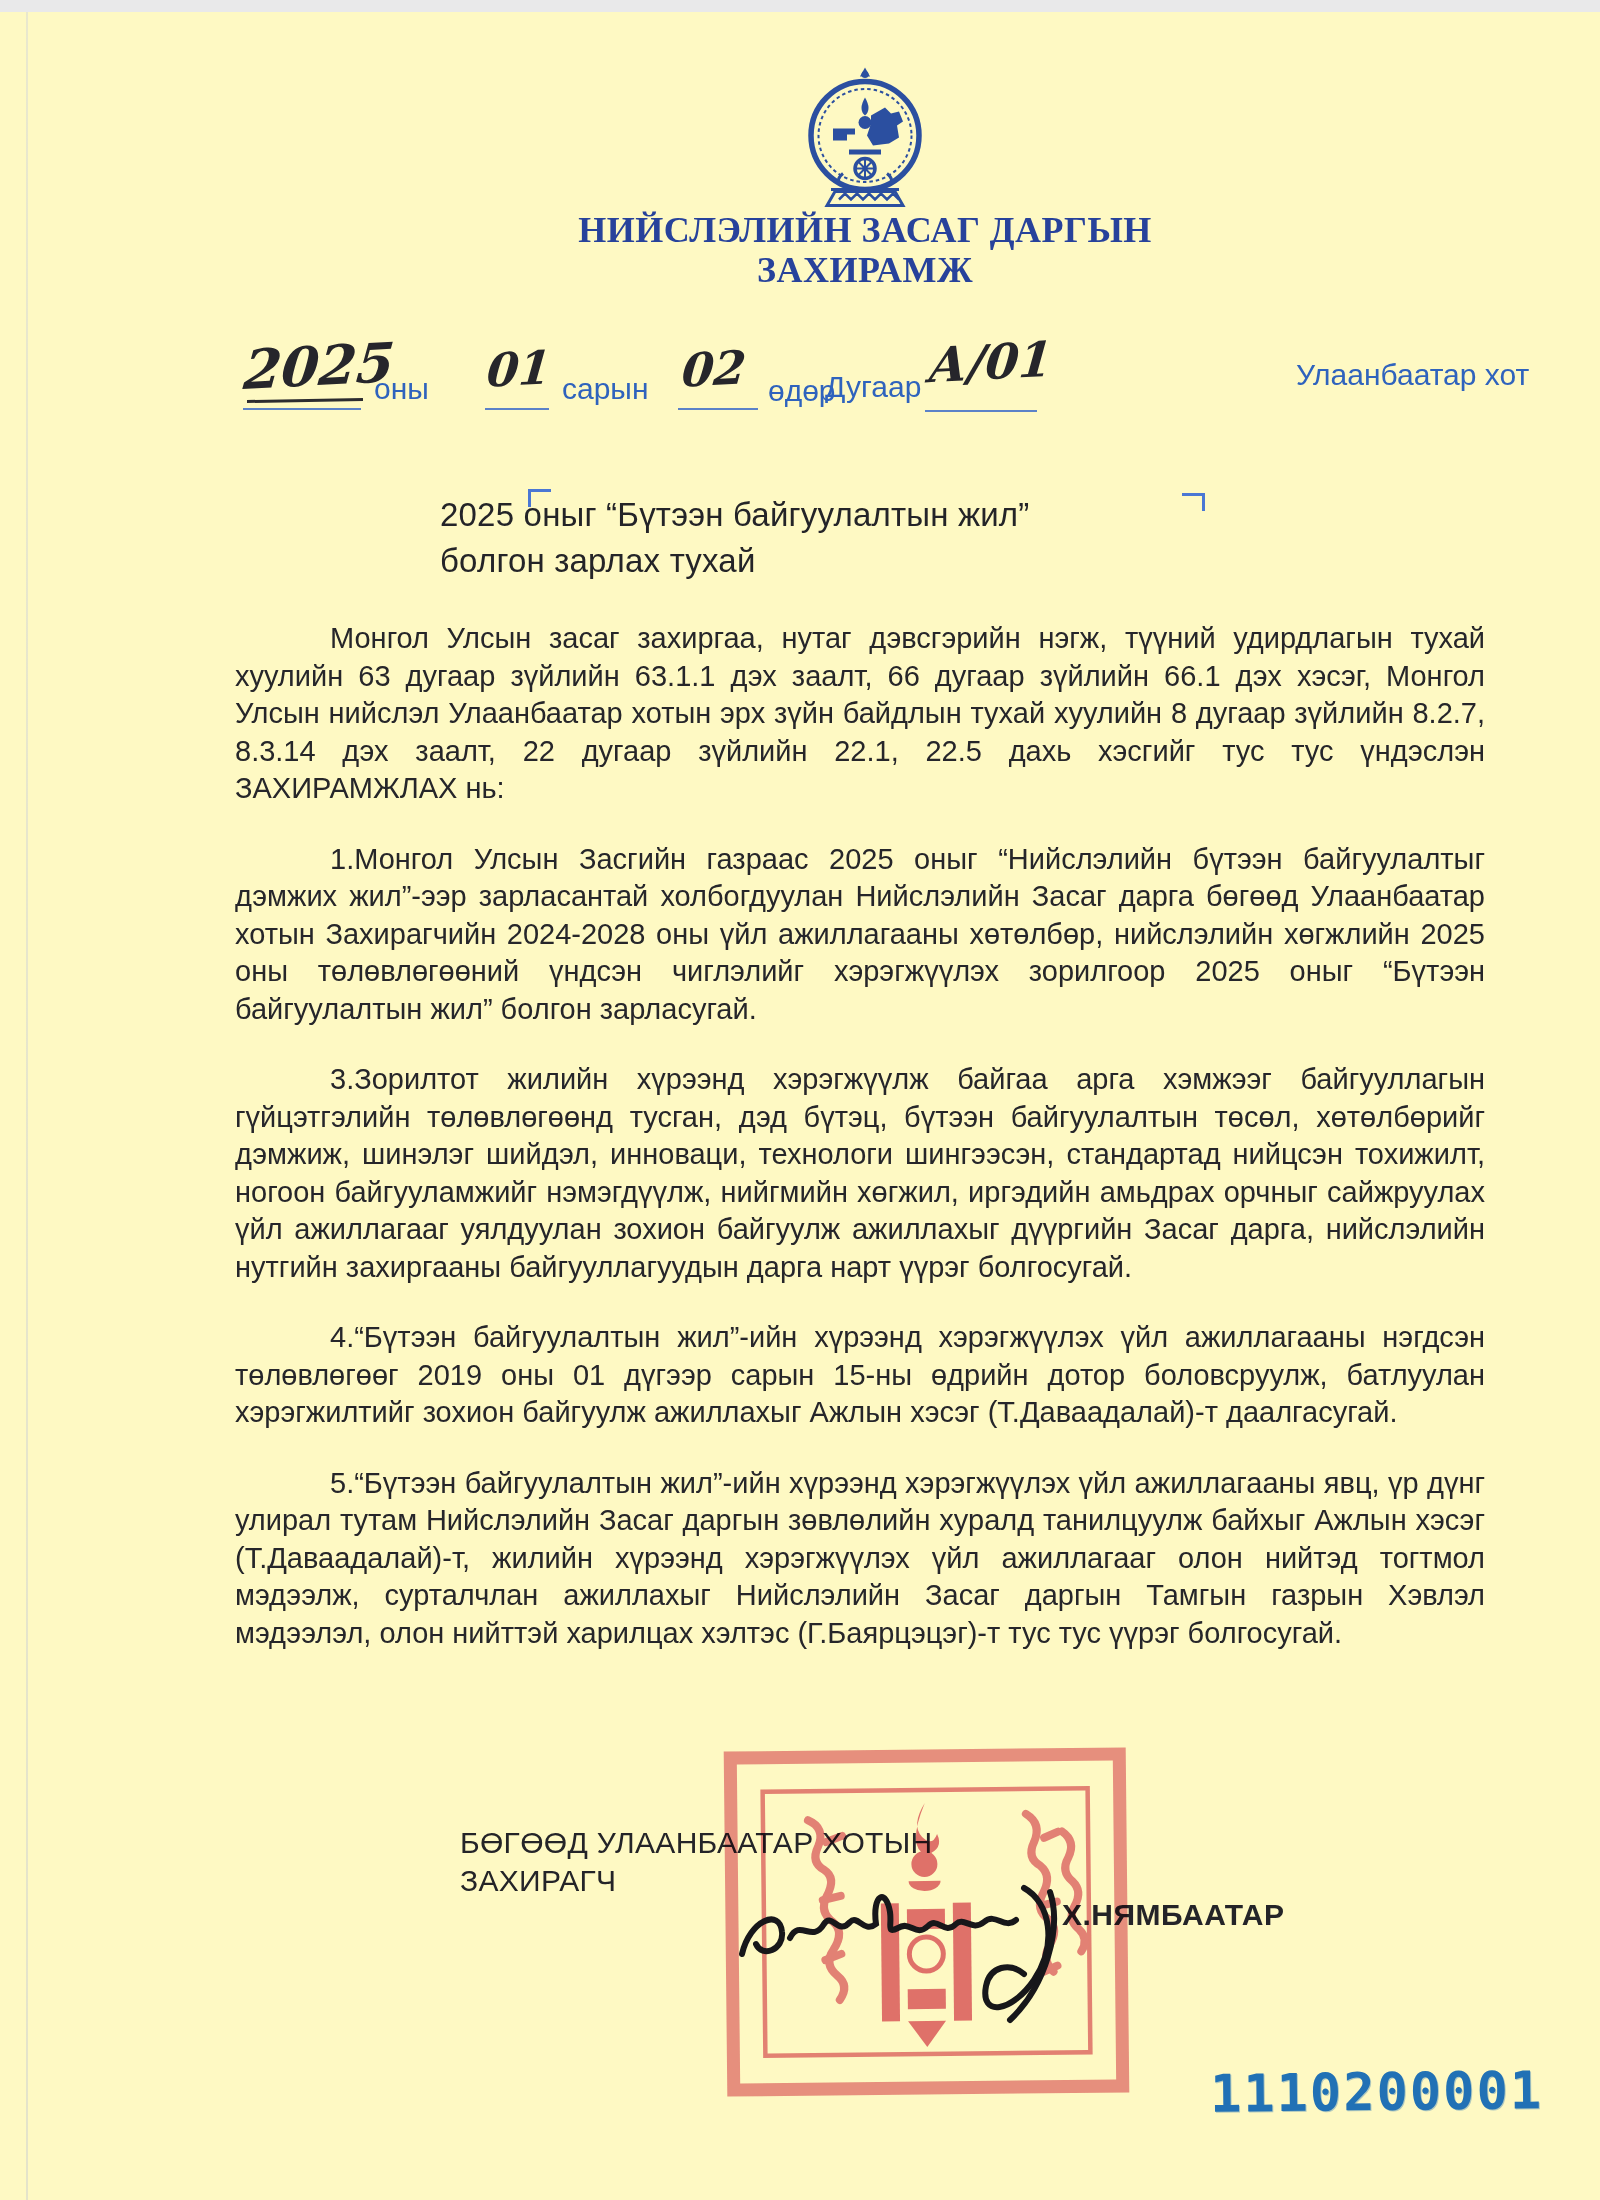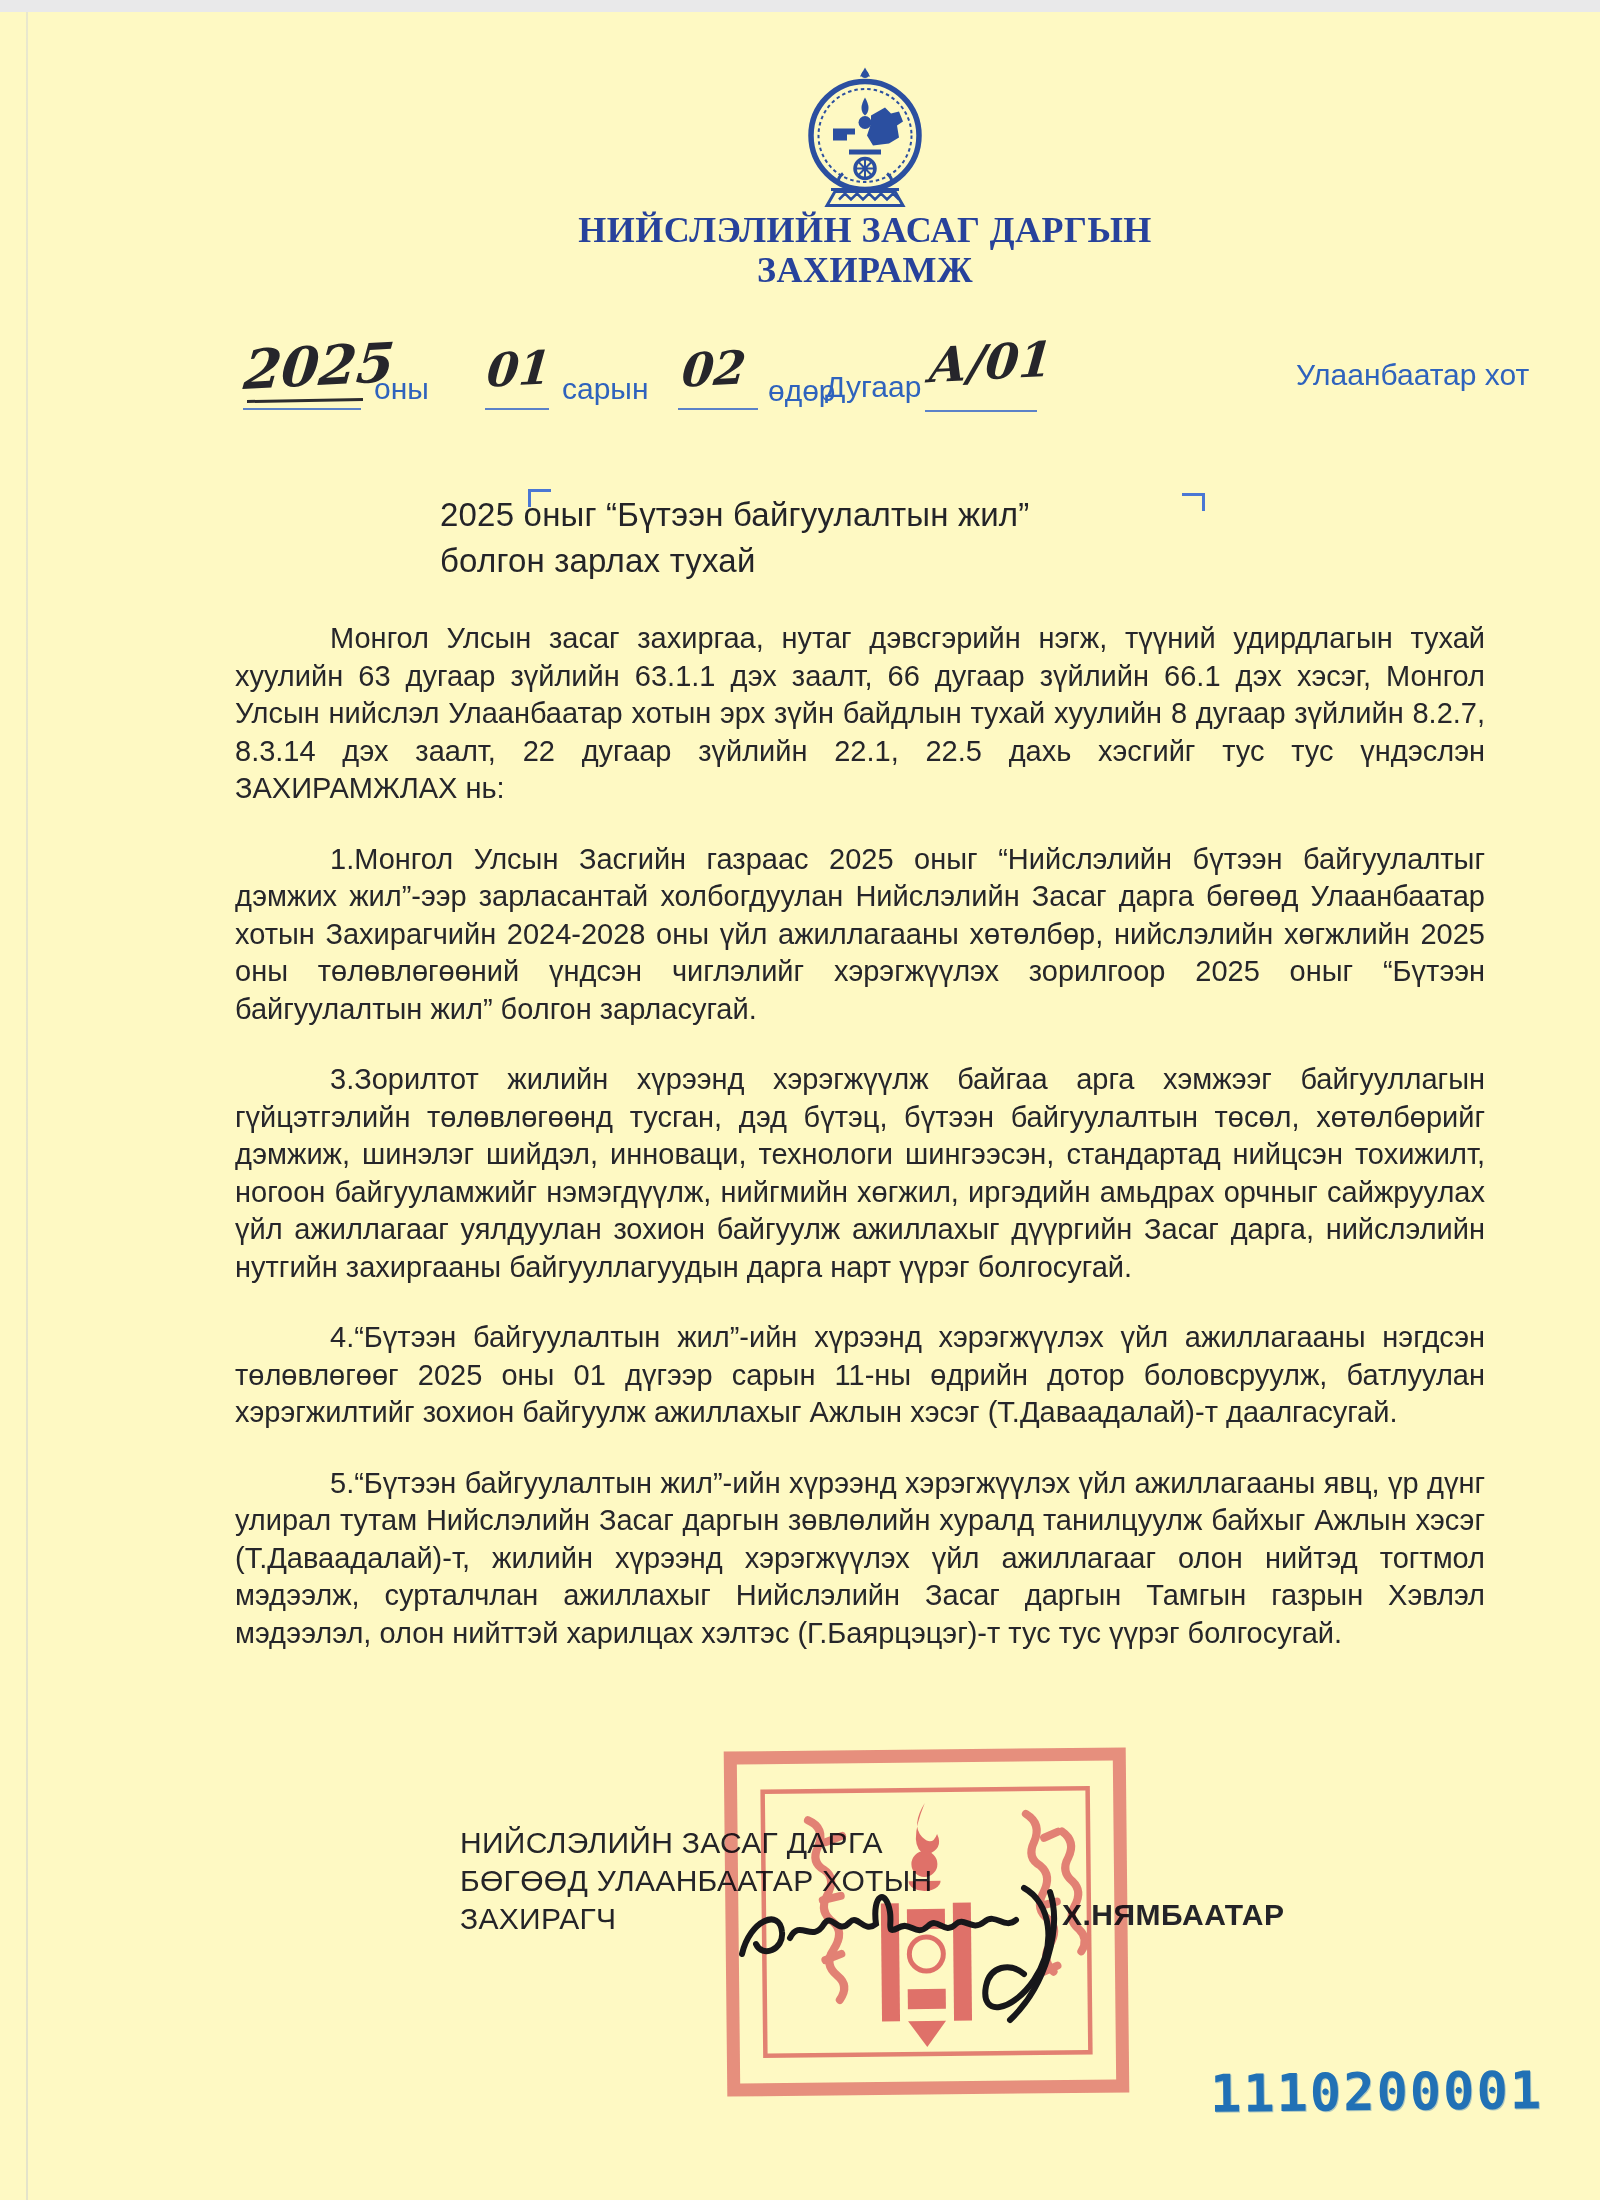--- a/index.html
+++ b/index.html
@@ -142,26 +142,25 @@
   <span class="bracket bk-tr"></span>
   <div class="doc-title">
     <div>2025 оныг “Бүтээн байгуулалтын жил”</div>
     <div>болгон зарлах тухай</div>
   </div>
 
   <div class="body-text">
       <p class="para">Монгол Улсын засаг захиргаа, нутаг дэвсгэрийн нэгж, түүний удирдлагын тухай хуулийн 63 дугаар зүйлийн 63.1.1 дэх заалт, 66 дугаар зүйлийн 66.1 дэх хэсэг, Монгол Улсын нийслэл Улаанбаатар хотын эрх зүйн байдлын тухай хуулийн 8 дугаар зүйлийн 8.2.7, 8.3.14 дэх заалт, 22 дугаар зүйлийн 22.1, 22.5 дахь хэсгийг тус тус үндэслэн ЗАХИРАМЖЛАХ нь:</p>
       <p class="para">1.Монгол Улсын Засгийн газраас 2025 оныг “Нийслэлийн бүтээн байгуулалтыг дэмжих жил”-ээр зарласантай холбогдуулан Нийслэлийн Засаг дарга бөгөөд Улаанбаатар хотын Захирагчийн 2024-2028 оны үйл ажиллагааны хөтөлбөр, нийслэлийн хөгжлийн 2025 оны төлөвлөгөөний үндсэн чиглэлийг хэрэгжүүлэх зорилгоор 2025 оныг “Бүтээн байгуулалтын жил” болгон зарласугай.</p>
       <p class="para">3.Зорилтот жилийн хүрээнд хэрэгжүүлж байгаа арга хэмжээг байгууллагын гүйцэтгэлийн төлөвлөгөөнд тусган, дэд бүтэц, бүтээн байгуулалтын төсөл, хөтөлбөрийг дэмжиж, шинэлэг шийдэл, инноваци, технологи шингээсэн, стандартад нийцсэн тохижилт, ногоон байгууламжийг нэмэгдүүлж, нийгмийн хөгжил, иргэдийн амьдрах орчныг сайжруулах үйл ажиллагааг уялдуулан зохион байгуулж ажиллахыг дүүргийн Засаг дарга, нийслэлийн нутгийн захиргааны байгууллагуудын дарга нарт үүрэг болгосугай.</p>
-      <p class="para">4.“Бүтээн байгуулалтын жил”-ийн хүрээнд хэрэгжүүлэх үйл ажиллагааны нэгдсэн төлөвлөгөөг 2025 оны 01 дүгээр сарын 11-ны өдрийн дотор боловсруулж, батлуулан хэрэгжилтийг зохион байгуулж ажиллахыг Ажлын хэсэг (Т.Даваадалай)-т даалгасугай.</p>
+      <p class="para">4.“Бүтээн байгуулалтын жил”-ийн хүрээнд хэрэгжүүлэх үйл ажиллагааны нэгдсэн төлөвлөгөөг 2019 оны 01 дүгээр сарын 15-ны өдрийн дотор боловсруулж, батлуулан хэрэгжилтийг зохион байгуулж ажиллахыг Ажлын хэсэг (Т.Даваадалай)-т даалгасугай.</p>
       <p class="para">5.“Бүтээн байгуулалтын жил”-ийн хүрээнд хэрэгжүүлэх үйл ажиллагааны явц, үр дүнг улирал тутам Нийслэлийн Засаг даргын зөвлөлийн хуралд танилцуулж байхыг Ажлын хэсэг (Т.Даваадалай)-т, жилийн хүрээнд хэрэгжүүлэх үйл ажиллагааг олон нийтэд тогтмол мэдээлж, сурталчлан ажиллахыг Нийслэлийн Засаг даргын Тамгын газрын Хэвлэл мэдээлэл, олон нийттэй харилцах хэлтэс (Г.Баярцэцэг)-т тус тус үүрэг болгосугай.</p>
     </div>
 
   <div class="sig-block">
-    <div>НИЙСЛЭЛИЙН ЗАСАГ ДАРГА</div>
     <div>БӨГӨӨД УЛААНБААТАР ХОТЫН</div>
     <div>ЗАХИРАГЧ</div>
   </div>
   <div class="sig-name">Х.НЯМБААТАР</div>
 
   <svg class="stamp" viewBox="0 0 407 350">
     <g opacity="0.82">
       <rect x="9" y="9" width="389" height="332" fill="none" stroke="#d64862" stroke-width="13" opacity="0.72"></rect>
       <rect x="41" y="43" width="325" height="264" fill="none" stroke="#d64862" stroke-width="4.5" opacity="0.82"></rect>
       <g fill="#da5670" stroke="none">

